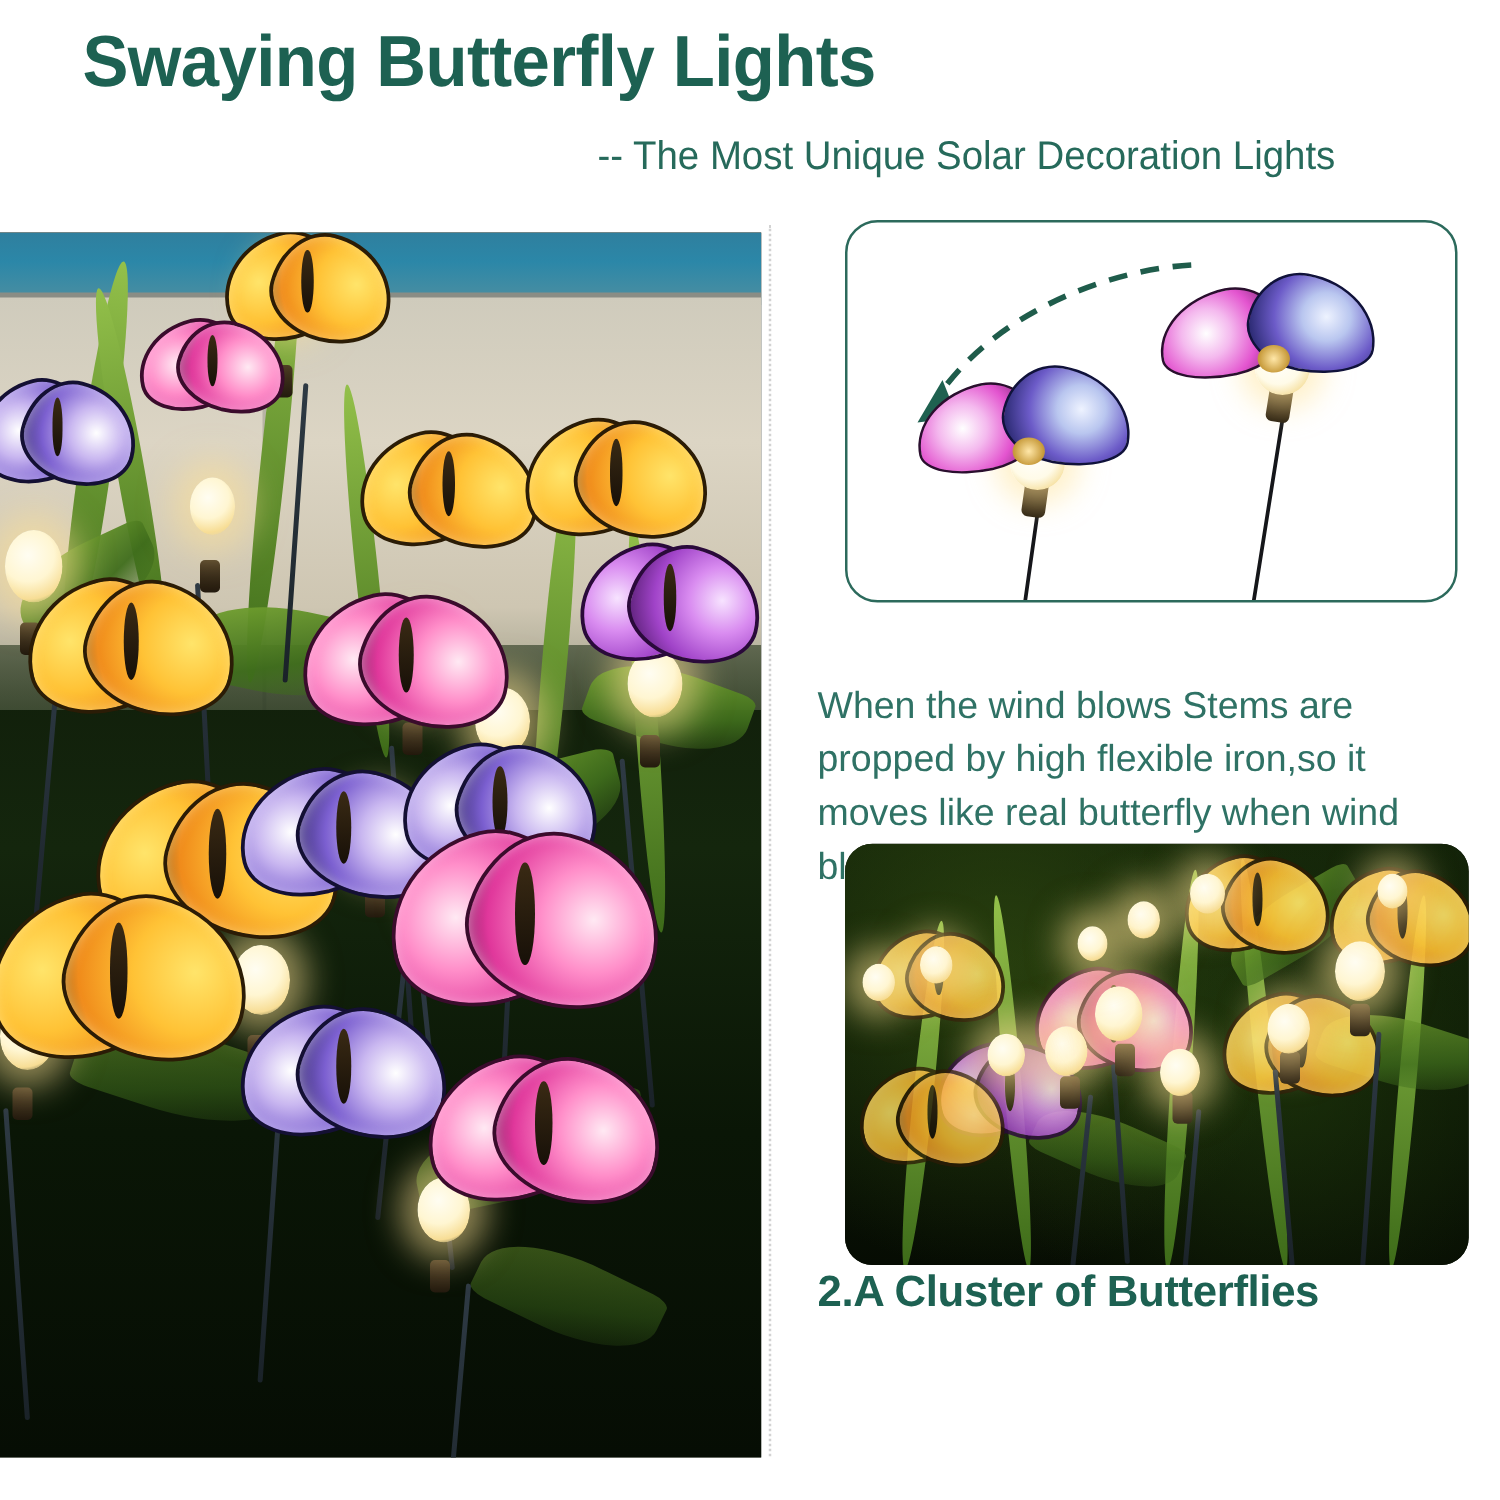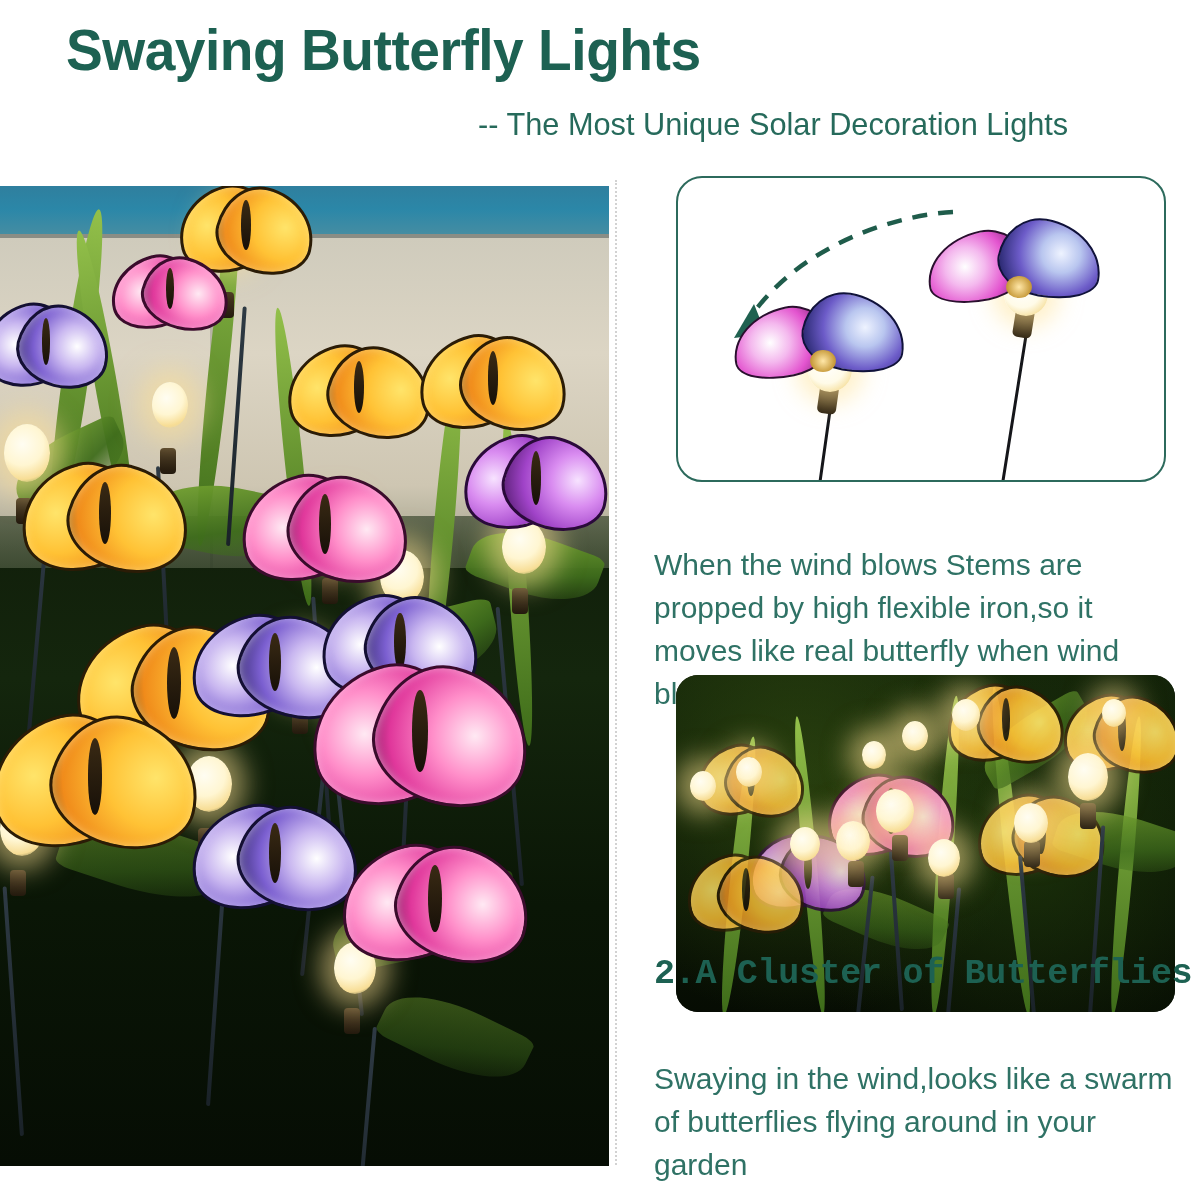--- a/index.html
+++ b/index.html
@@ -124,21 +124,21 @@
   .demo-bulb{position:absolute;width:44px;height:44px;border-radius:50%;
      background:radial-gradient(circle at 42% 38%,#ffffff 0%,#fffbe8 50%,#f6e0a0 78%,rgba(246,224,160,0) 100%);
      box-shadow:0 0 22px 12px rgba(255,230,160,.55);}
 
   .heading{
     position:absolute;left:654px;
     font-size:35px;font-weight:bold;color:#1d6152;
     white-space:nowrap;letter-spacing:-0.3px;
   }
   .h1{top:500px;}
-  .h2{top:954px;font-family:Liberation Mono, monospace;}
+  .h2{top:1014px;}
   .body{
     position:absolute;left:654px;width:520px;
     font-size:30px;line-height:43px;color:#2f7265;
     font-weight:normal;
   }
   .b1{top:543px;}
   .b2{top:1057px;}
 
   .photo-cluster{
     position:absolute;left:676px;top:675px;width:499px;height:337px;
@@ -415,15 +415,14 @@
     <div class="bulb" style="left:60px;top:82px;width:26px;height:30px;"></div>
     <div class="bulb" style="left:276px;top:24px;width:28px;height:32px;"></div>
     <div class="bulb" style="left:226px;top:46px;width:26px;height:30px;"></div>
     <div class="bulb" style="left:186px;top:66px;width:24px;height:28px;"></div>
     <div class="bulb" style="left:426px;top:24px;width:24px;height:28px;"></div>
     <div class="bulb" style="left:114px;top:152px;width:30px;height:34px;"></div>
     <div class="bulb" style="left:14px;top:96px;width:26px;height:30px;"></div>
   </div>
 
   <div class="heading h2">2.A Cluster of Butterflies</div>
-  <div class="body b2">Swaying in the wind,looks like a swarm of butterflies flying around in your garden</div>
 
 </div>
 
 </body></html>

